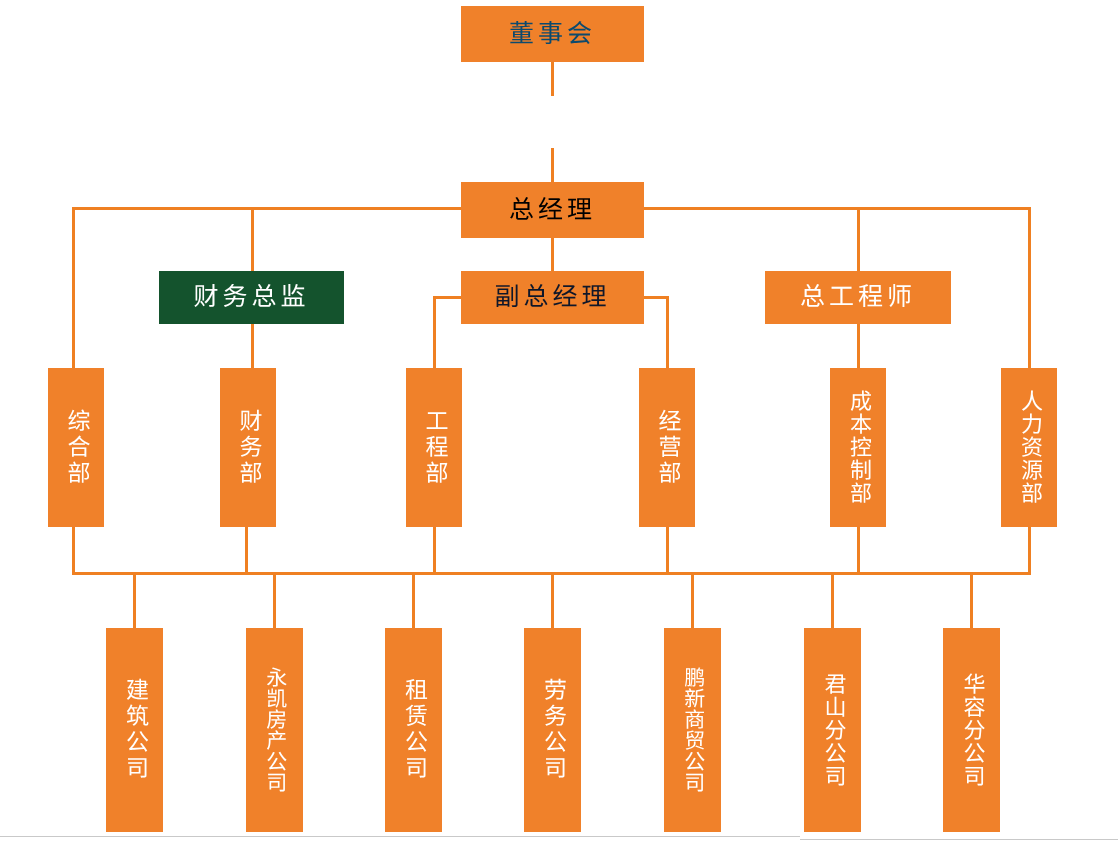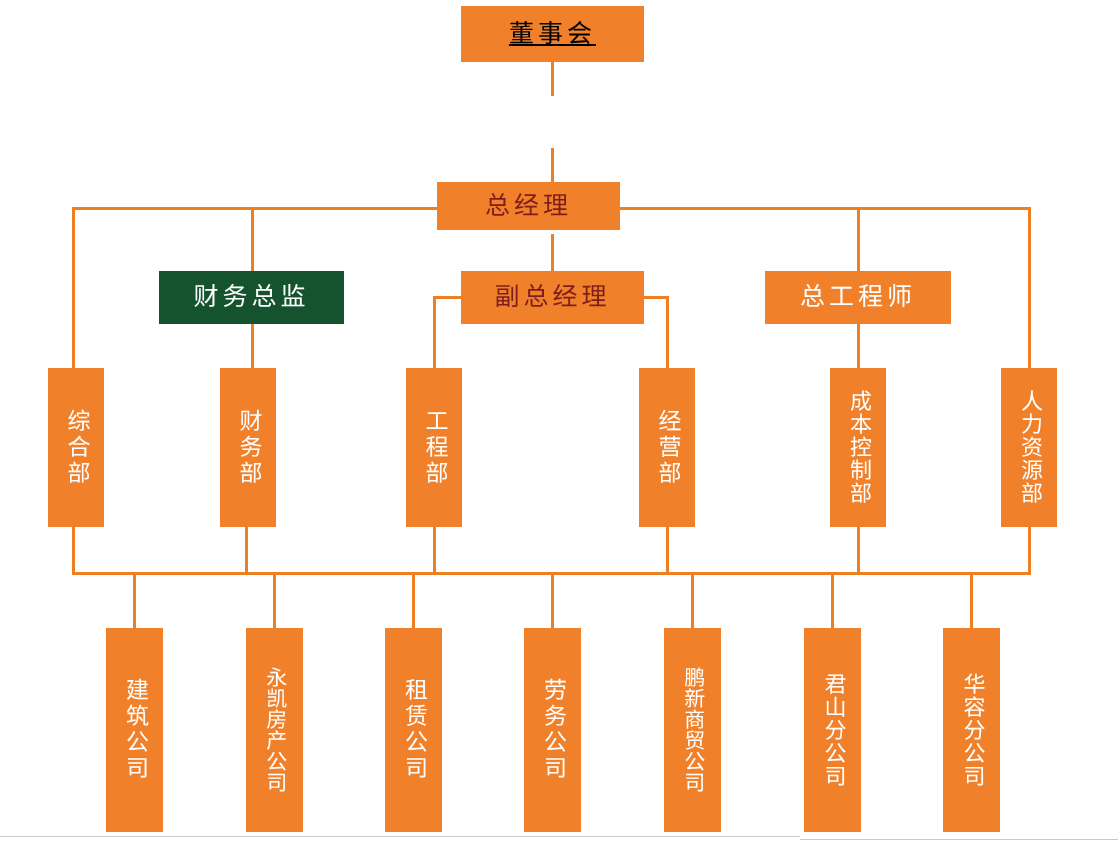--- a/index.html
+++ b/index.html
@@ -108,25 +108,25 @@
   <div class="line line-h" style="left: 72px; top: 572px; width: 959px; background: rgb(239, 128, 34);"></div>
 
   <div class="line line-v" style="left: 133px; top: 572px; height: 57px; background: rgb(239, 128, 34);"></div>
   <div class="line line-v" style="left: 273px; top: 572px; height: 57px; background: rgb(239, 128, 34);"></div>
   <div class="line line-v" style="left: 412px; top: 572px; height: 57px; background: rgb(239, 128, 34);"></div>
   <div class="line line-v" style="left: 551px; top: 572px; height: 57px; background: rgb(239, 128, 34);"></div>
   <div class="line line-v" style="left: 691px; top: 572px; height: 57px; background: rgb(239, 128, 34);"></div>
   <div class="line line-v" style="left: 831px; top: 572px; height: 57px; background: rgb(239, 128, 34);"></div>
   <div class="line line-v" style="left: 970px; top: 572px; height: 57px; background: rgb(239, 128, 34);"></div>
 
-  <div class="node h-node" style="left: 461px; top: 6px; width: 183px; height: 56px; background: rgb(240, 129, 42); color: #000000; text-decoration: underline;">董事会</div>
-  <div class="node h-node" style="left: 437px; top: 182px; width: 183px; height: 48px; background: rgb(240, 129, 42); color: #7f1d1d;">总经理</div>
+  <div class="node h-node" style="left: 461px; top: 6px; width: 183px; height: 56px; background: rgb(240, 129, 42); color: #0c4a6e;">董事会</div>
+  <div class="node h-node" style="left: 461px; top: 182px; width: 183px; height: 56px; background: rgb(240, 129, 42); color: #000000;">总经理</div>
 
   <div class="node h-node" style="left: 159px; top: 271px; width: 185px; height: 53px; background: #14532d; color: rgb(255, 255, 255);">财务总监</div>
-  <div class="node h-node" style="left: 461px; top: 271px; width: 183px; height: 53px; background: rgb(240, 129, 42); color: #7f1d1d;">副总经理</div>
+  <div class="node h-node" style="left: 461px; top: 271px; width: 183px; height: 53px; background: rgb(240, 129, 42); color: #0f172a;">副总经理</div>
   <div class="node h-node" style="left: 765px; top: 271px; width: 186px; height: 53px; background: rgb(240, 129, 42); color: rgb(255, 255, 255);">总工程师</div>
 
   <div class="node v-node" style="left: 48px; top: 368px; width: 56px; height: 159px; background: rgb(240, 129, 42); color: rgb(255, 255, 255);">综合部</div>
   <div class="node v-node" style="left: 220px; top: 368px; width: 56px; height: 159px; background: rgb(240, 129, 42); color: rgb(255, 255, 255);">财务部</div>
   <div class="node v-node" style="left: 406px; top: 368px; width: 56px; height: 159px; background: rgb(240, 129, 42); color: rgb(255, 255, 255);">工程部</div>
   <div class="node v-node" style="left: 639px; top: 368px; width: 56px; height: 159px; background: rgb(240, 129, 42); color: rgb(255, 255, 255);">经营部</div>
   <div class="node v-node small" style="left: 830px; top: 368px; width: 56px; height: 159px; background: rgb(240, 129, 42); color: rgb(255, 255, 255);">成本控制部</div>
   <div class="node v-node small" style="left: 1001px; top: 368px; width: 56px; height: 159px; background: rgb(240, 129, 42); color: rgb(255, 255, 255);">人力资源部</div>
 
   <div class="node v-node" style="left: 106px; top: 628px; width: 57px; height: 204px; background: rgb(240, 129, 42); color: rgb(255, 255, 255);">建筑公司</div>

